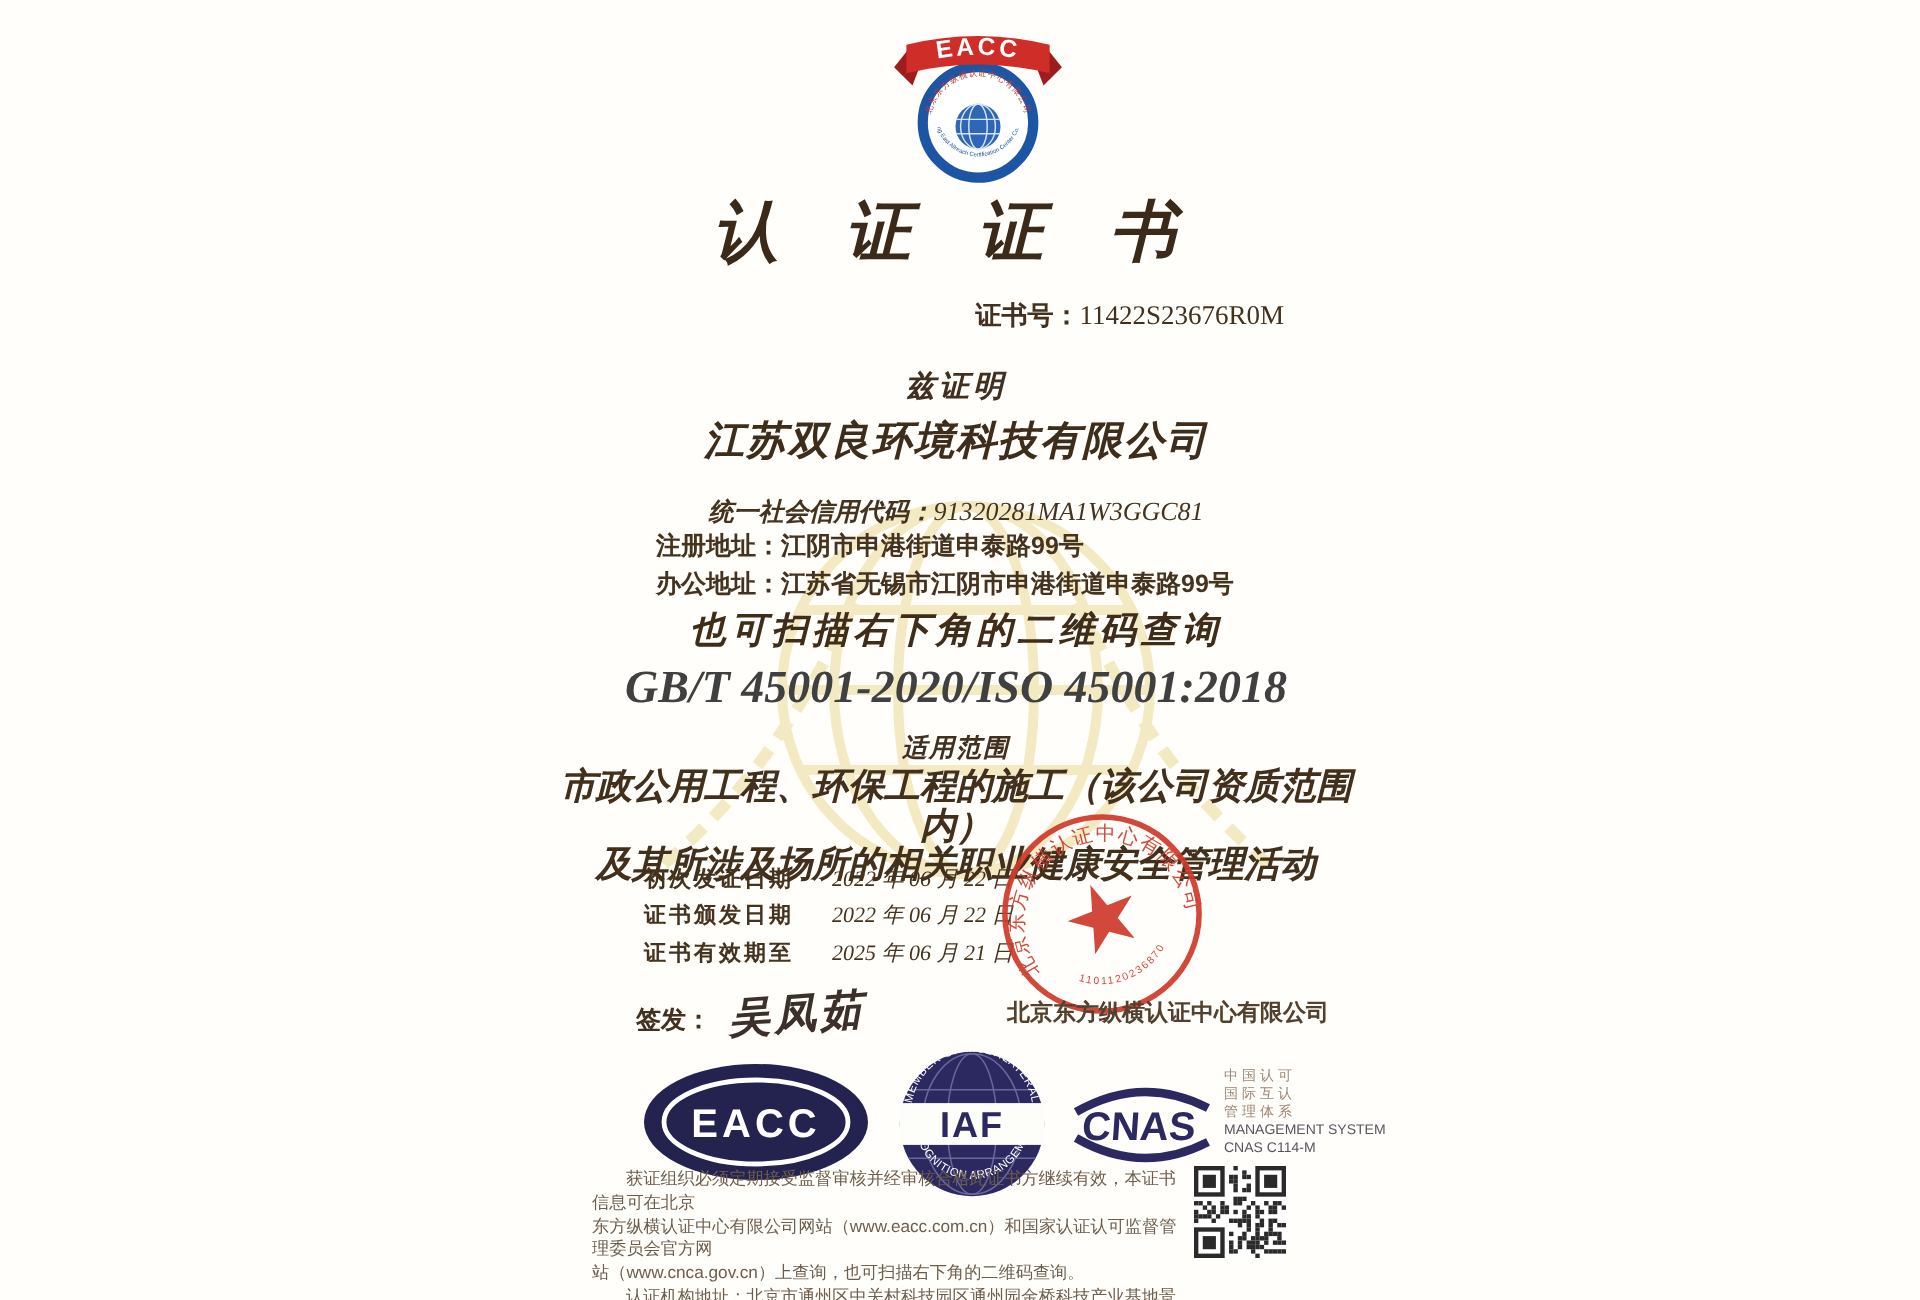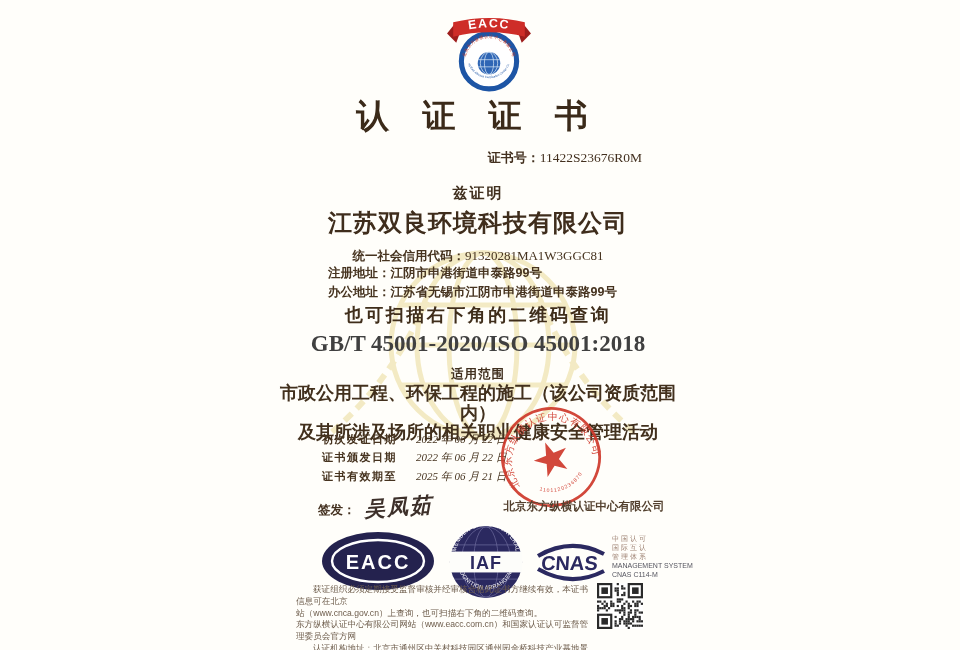--- a/index.html
+++ b/index.html
@@ -2,32 +2,32 @@
 <html><head>
 <meta charset="utf-8">
 <style>
   html,body{margin:0;padding:0;}
   body{
     width:960px;height:650px;position:relative;overflow:hidden;
     background:#fffefa;
     font-family:"Liberation Sans","DejaVu Sans",sans-serif;
   }
   .abs{position:absolute;}
-  .col{left:278px;width:400px;text-align:center;}
+  .col{left:278px;width:400px;text-align:center;font-style:italic;}
   
   .watermark{left:316px;top:226px;width:334px;height:238px;opacity:.55;pointer-events:none;}
   
   .logo-top{left:445px;top:12px;width:88px;height:80px;}
   
   .title{top:94px;font-size:33px;font-weight:bold;letter-spacing:12px;color:#3b2a19;}
   .certno{top:149px;left:278px;width:364px;text-align:right;font-size:13px;color:#43301f;}
   .certno .lbl{font-weight:bold;}
   .certno .val{font-family:"Liberation Serif","DejaVu Serif",serif;font-size:13.5px;}
   .attest{top:184px;font-size:15px;font-weight:bold;color:#41301f;letter-spacing:2px;}
-  .company{top:207px;font-size:24px;font-weight:bold;color:#3f2d1c;letter-spacing:1px;}
+  .company{top:207px;font-size:20px;font-weight:bold;color:#3f2d1c;letter-spacing:1px;}
   .credit{top:248px;font-size:12.5px;color:#46331f;}
   .credit .lbl{font-weight:bold;margin-top:25px;}
   .credit .val{font-family:"Liberation Serif","DejaVu Serif",serif;font-size:13px;}
   .addr{left:328px;top:264px;width:340px;text-align:left;font-size:12.5px;font-weight:bold;
         color:#46331f;line-height:18.5px;}
   .system{top:303px;font-size:18px;font-weight:bold;letter-spacing:2.5px;color:#3f2d1a;}
   .standard{top:331px;font-size:23px;font-weight:600;color:#404040;
         font-family:"Liberation Serif","DejaVu Serif",serif;}
   .scope-title{top:366px;font-size:12.5px;font-weight:bold;color:#41301f;letter-spacing:1px;}
   .scope{top:384px;font-size:18px;font-weight:bold;color:#42301d;line-height:19.5px;}
@@ -217,22 +217,22 @@
   <div class="abs cnas-caption">
     <div class="cn">中国认可</div>
     <div class="cn">国际互认</div>
     <div class="cn">管理体系</div>
     <div class="en">MANAGEMENT SYSTEM</div>
     <div class="en">CNAS C114-M</div>
   </div>
 
   <div class="abs fine">
     <div class="indent">获证组织必须定期接受监督审核并经审核合格此证书方继续有效，本证书信息可在北京</div>
+    <div>东方纵横认证中心有限公司网站（www.eacc.com.cn）和国家认证认可监督管理委员会官方网</div>
     <div>站（www.cnca.gov.cn）上查询，也可扫描右下角的二维码查询。</div>
-    <div>东方纵横认证中心有限公司网站（www.eacc.com.cn）和国家认证认可监督管理委员会官方网</div>
     <div class="indent">认证机构地址：北京市通州区中关村科技园区通州园金桥科技产业基地景盛南四街17号</div>
 
   </div>
 
   <div class="abs qr"><svg width="46" height="46" viewBox="0 0 46 46">
         <rect width="46" height="46" fill="#fff"></rect>
         <rect x="19.71" y="0.00" width="2.19" height="2.19" fill="#2a2a2a"></rect>
         <rect x="24.10" y="2.19" width="2.19" height="2.19" fill="#2a2a2a"></rect>
         <rect x="17.52" y="4.38" width="2.19" height="2.19" fill="#2a2a2a"></rect>
         <rect x="19.71" y="4.38" width="2.19" height="2.19" fill="#2a2a2a"></rect>

